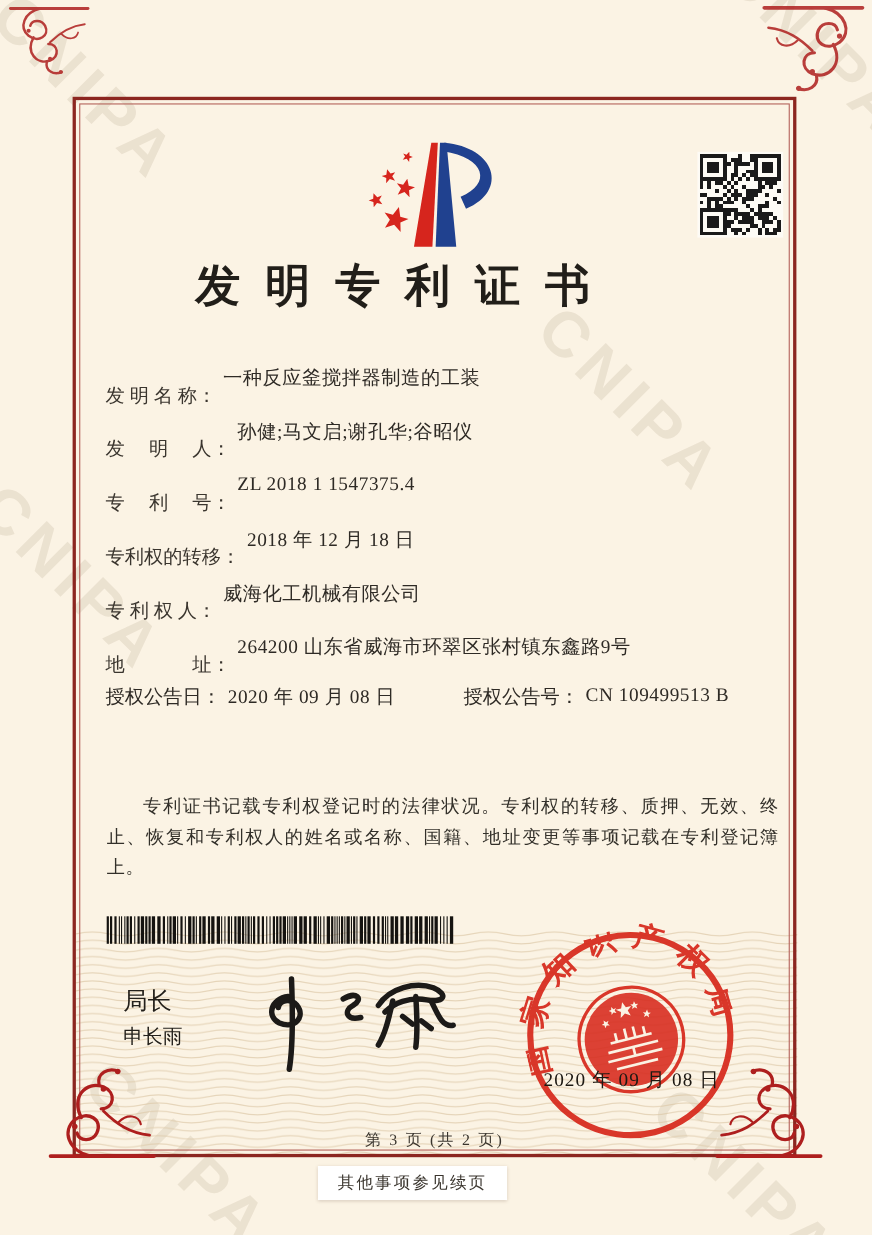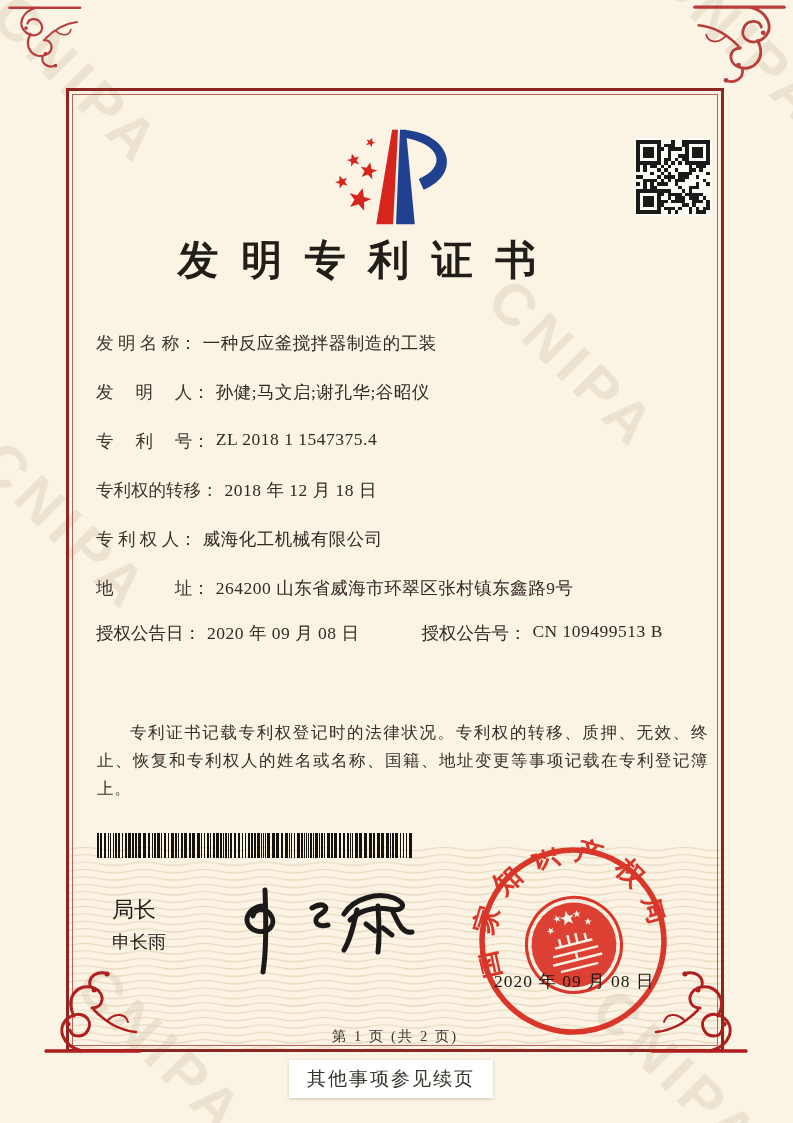--- a/index.html
+++ b/index.html
@@ -31,21 +31,21 @@
   .cert-no{left:96px; top:139px; font-size:17px; letter-spacing:1.5px; z-index:2; color:#3a352e;}
   .logo{left:330px; top:124px; width:138px; height:106px; z-index:2;}
   .qr{left:634px; top:138px; width:78px; height:78px; z-index:2; background:#fdfbf5; padding:2px; box-sizing:border-box;}
   .title{
     left:0; width:714px; top:233px; text-align:center; z-index:2;
     font-size:41px; font-weight:bold; letter-spacing:0.55em; text-indent:0.55em; color:#211e19;
   }
   
   .fields{left:96px; top:331px; z-index:2; font-size:17.5px;}
   .frow{height:49px; display:flex; align-items:flex-start; white-space:pre;}
-  .flabel{color:#3a352e;}
+  .flabel{color:#3a352e;margin-top:16px;}
   .fvalue{margin-left:6px; letter-spacing:0.5px;}
   .grant-row{left:96px; top:621px; z-index:2; font-size:17.5px; white-space:pre; display:flex;}
   .grant-no{margin-left:62px;}
   
   .para{
     left:97px; width:611px; z-index:2; font-size:16.5px; line-height:28px;
     text-align:justify; text-indent:2em; letter-spacing:0.6px; color:#33302a;
   }
   .para1{top:649px;} .para2{top:719px;}
   
@@ -55,21 +55,21 @@
   .director-title{left:112px; top:895px; font-size:22px; z-index:4; font-family:"Liberation Sans","DejaVu Sans",sans-serif; color:#23201b;}
   .director-name{left:112px; top:930px; font-size:18px; z-index:4; font-family:"Liberation Sans","DejaVu Sans",sans-serif; color:#23201b;}
   .signature{left:220px; top:876px; width:200px; height:104px; z-index:4;}
   
   .seal{left:477px; top:845px; width:192px; height:192px; z-index:4; transform:rotate(-14deg); opacity:0.93;}
   .seal-date{left:494px; top:969px; z-index:5; font-size:17.5px; letter-spacing:1px; color:#1d1913; white-space:pre;}
   
   .page-info{left:66px; width:658px; top:1027px; text-align:center; font-size:14.5px; z-index:2; letter-spacing:2px; color:#3a352e;}
   .cont-box{
     left:289px; top:1060px; z-index:4; background:#ffffff; padding:6px 18px;
-    font-size:19px; letter-spacing:2px; color:#3a352e;
+    font-size:15px; letter-spacing:2px; color:#3a352e;
     box-shadow:0 1px 3px rgba(90,60,40,0.25);
   }
 </style>
 </head>
 <body>
 
 <div class="page">
 
   <span class="wm" style="left:-28px; top:46px;">CNIPA</span>
   <span class="wm" style="left:636px; top:6px;">CNIPA</span>
@@ -540,16 +540,16 @@
         <path d="M82,98 V90 M91,98 V88 M99,98 V88 M108,98 V90"></path>
         <path d="M72,106 H118"></path>
         <path d="M95,106 V114"></path>
         <path d="M70,114 H120"></path>
         <path d="M76,122 H114"></path>
       </g>
     </g>
   </svg>
   <div class="abs seal-date">2020 年 09 月 08 日</div>
 
-  <div class="abs page-info">第 1 页 (共 2 页)</div>
+  <div class="abs page-info">第 3 页 (共 2 页)</div>
   <div class="abs cont-box">其他事项参见续页</div>
 
 </div>
 
 </body></html>

